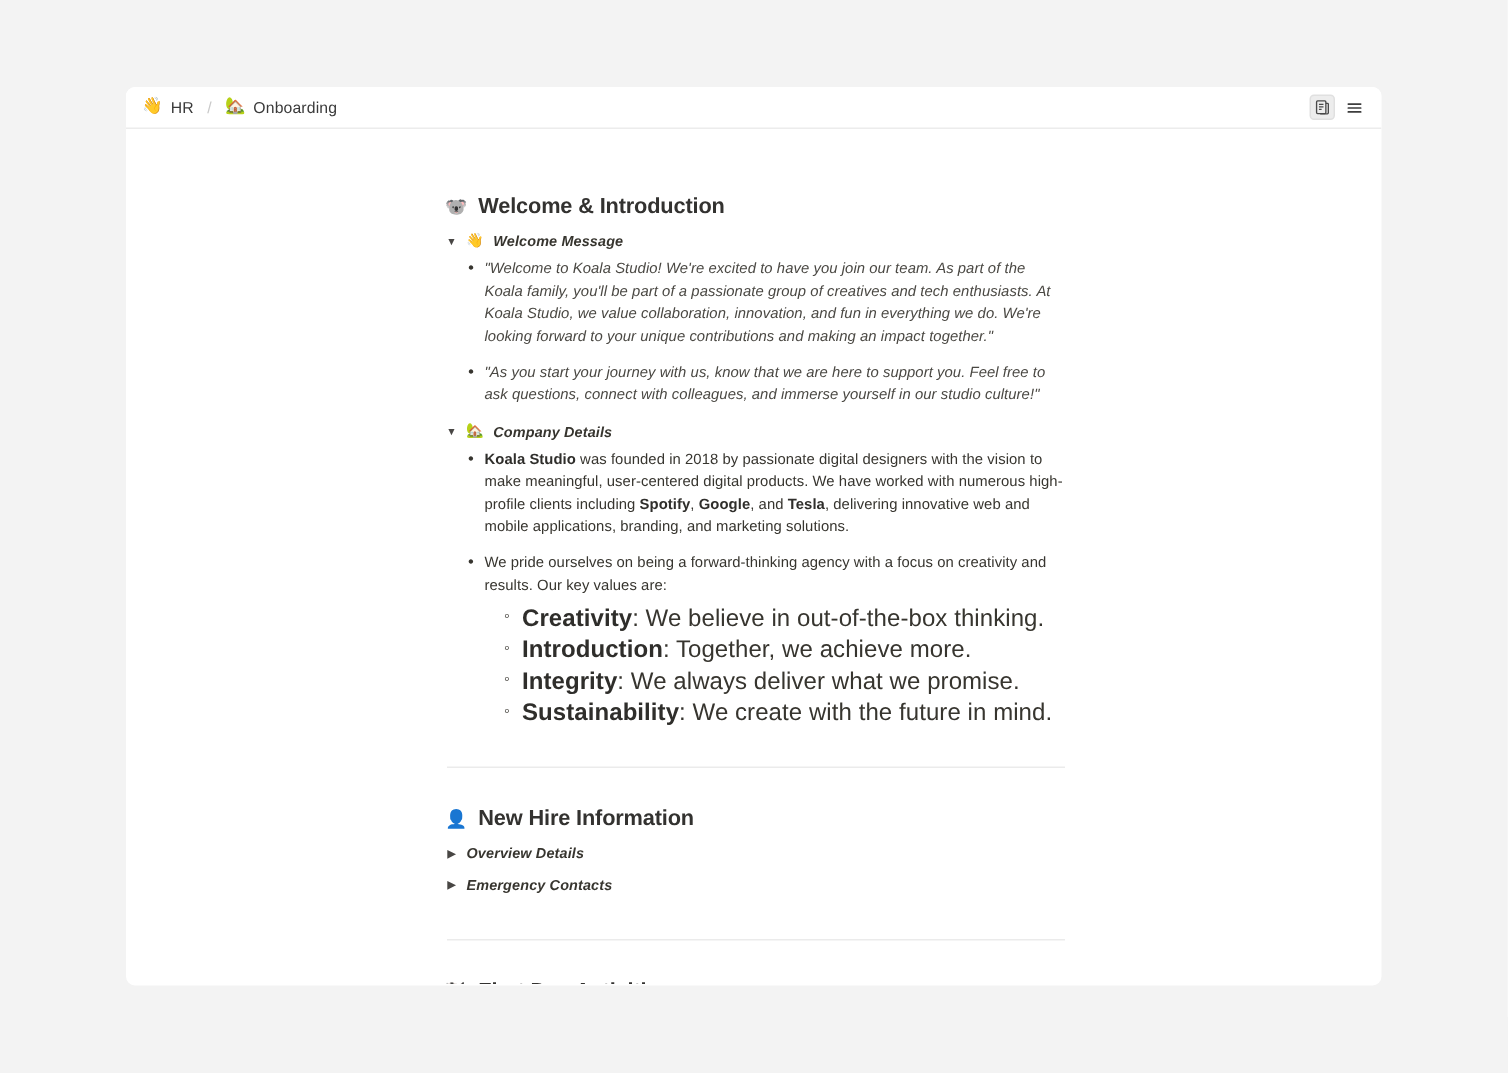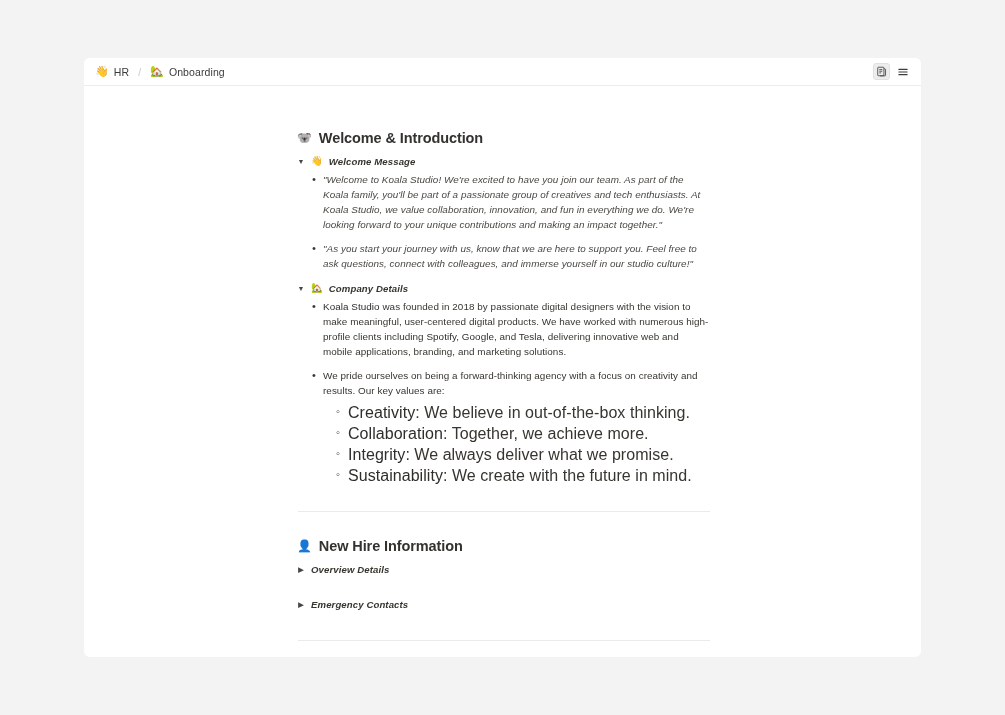--- a/index.html
+++ b/index.html
@@ -108,21 +108,21 @@
     color: #37352f;
     margin-bottom: 6px;
     letter-spacing: .05px;
   }
   ul.b2 > li::before {
     content: "◦";
     position: absolute; left: -12px; top: -1px;
     font-size: 11px; color: #37352f;
   }
 
-  b, strong { font-weight: 400; color: #2f2e2b; }
+  b, strong { font-weight: 700; color: #2f2e2b; }
 
   .divider {
     height: 1px; background: #ebebeb;
     margin: 28px 0 26px 1px; width: 412px;
   }
 </style>
 </head>
 <body>
 
 <div class="app-card">
@@ -186,21 +186,21 @@
           <li>
             <span id="rich-founding"><b>Koala Studio</b><span> was founded in 2018 by passionate digital designers with the vision to make meaningful, user-centered digital products. We have worked with numerous high-profile clients including </span><b>Spotify</b><span>, </span><b>Google</b><span>, and </span><b>Tesla</b><span>, delivering innovative web and mobile applications, branding, and marketing solutions.</span></span>
           </li>
           <li>
             <span>We pride ourselves on being a forward-thinking agency with a focus on creativity and results. Our key values are:</span>
             <ul class="b2">
               <li>
                 <b>Creativity</b><span>: We believe in out-of-the-box thinking.</span>
               </li>
               <li>
-                <b>Collaboration</b><span>: Together, we achieve more.</span>
+                <b>Introduction</b><span>: Together, we achieve more.</span>
               </li>
               <li>
                 <b>Integrity</b><span>: We always deliver what we promise.</span>
               </li>
               <li>
                 <b>Sustainability</b><span>: We create with the future in mind.</span>
               </li>
             </ul>
           </li>
         </ul>
@@ -210,21 +210,21 @@
 
       <div class="section">
         <h2 class="sec-title">
           <span class="emo">👤</span>
           <span>New Hire Information</span>
         </h2>
         <div class="toggle-row">
           <span class="tri">▶</span>
           <span class="lbl">Overview Details</span>
         </div>
-        <div class="toggle-row" style="margin-top:19px">
+        <div class="toggle-row" style="margin-top:5px">
           <span class="tri">▶</span>
           <span class="lbl">Emergency Contacts</span>
         </div>
       </div>
 
       <div class="divider"></div>
 
       <div class="section">
         <h2 class="sec-title">
           <span class="emo">🏁</span>

